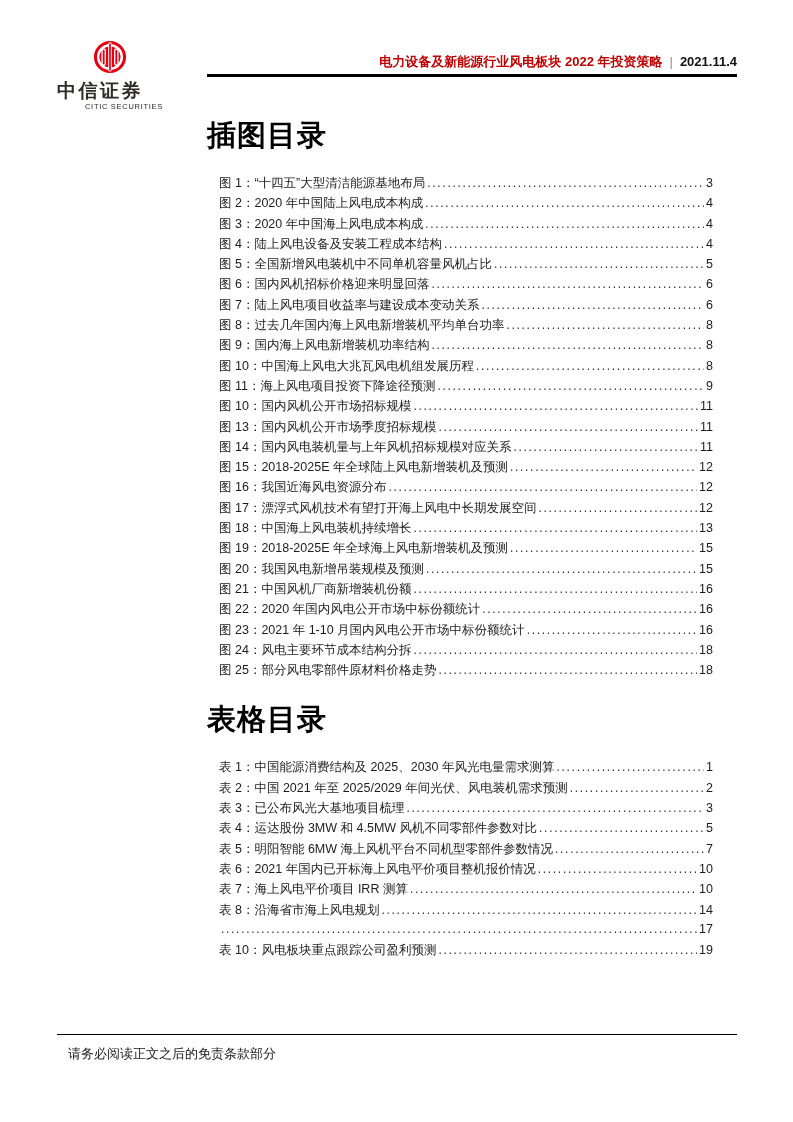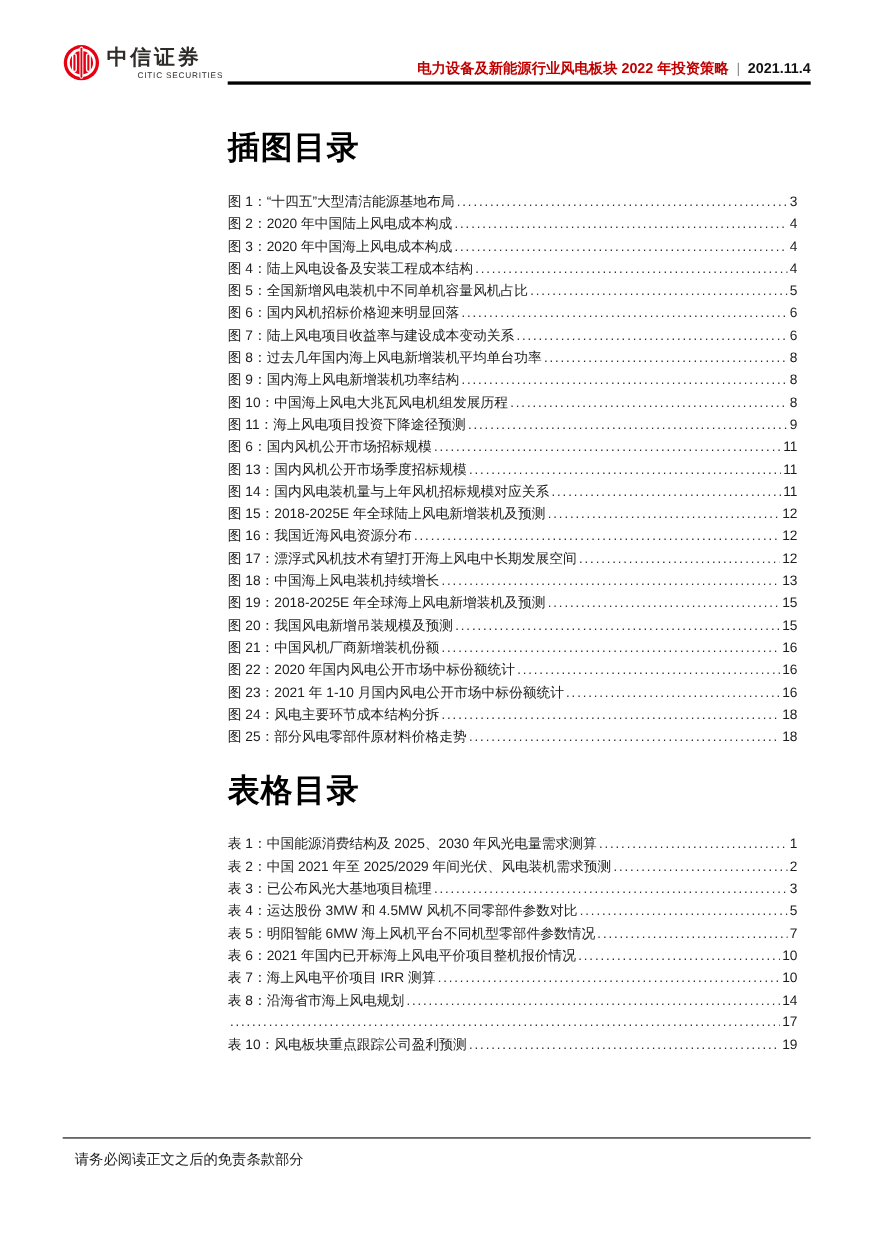--- a/index.html
+++ b/index.html
@@ -14,20 +14,21 @@
   }
 
   
   .header-logo {
     position: absolute;
     left: 57px;
     top: 40px;
     display: flex;
     align-items: center;
     gap: 6px;
+    flex-direction: column;
   }
   .logo-mark svg { width: 34px; height: 34px; display: block; }
   .brand-text { display: flex; flex-direction: column; }
   .brand-cn {
     font-family: "Liberation Serif", "DejaVu Serif", serif;
     font-size: 19px;
     font-weight: bold;
     color: #2e2b29;
     letter-spacing: 2.5px;
     line-height: 21px;
@@ -73,21 +74,21 @@
   .section-title {
     font-size: 29px;
     font-weight: bold;
     color: #000000;
     line-height: 30px;
     margin: 0 0 25px 0;
     letter-spacing: 1px;
   }
   .tables-block { margin-top: 22px; }
 
-  ul.toc { list-style: none; margin: 0; padding: 0; }
+  ul.toc { list-style: none; margin: 12px; padding: 0; }
   .toc-item {
     display: flex;
     align-items: baseline;
     height: 20.3px;
     font-size: 12.5px;
     color: #1c1c1c;
     cursor: pointer;
   }
   .toc-label { white-space: nowrap; }
   .toc-dots {
@@ -203,21 +204,21 @@
             <span class="toc-label">图 10：中国海上风电大兆瓦风电机组发展历程</span>
             <span class="toc-dots"></span>
             <span class="toc-page">8</span>
           </li>
           <li class="toc-item">
             <span class="toc-label">图 11：海上风电项目投资下降途径预测</span>
             <span class="toc-dots"></span>
             <span class="toc-page">9</span>
           </li>
           <li class="toc-item">
-            <span class="toc-label">图 6：国内风机公开市场招标规模</span>
+            <span class="toc-label">图 10：国内风机公开市场招标规模</span>
             <span class="toc-dots"></span>
             <span class="toc-page">11</span>
           </li>
           <li class="toc-item">
             <span class="toc-label">图 13：国内风机公开市场季度招标规模</span>
             <span class="toc-dots"></span>
             <span class="toc-page">11</span>
           </li>
           <li class="toc-item">
             <span class="toc-label">图 14：国内风电装机量与上年风机招标规模对应关系</span>

